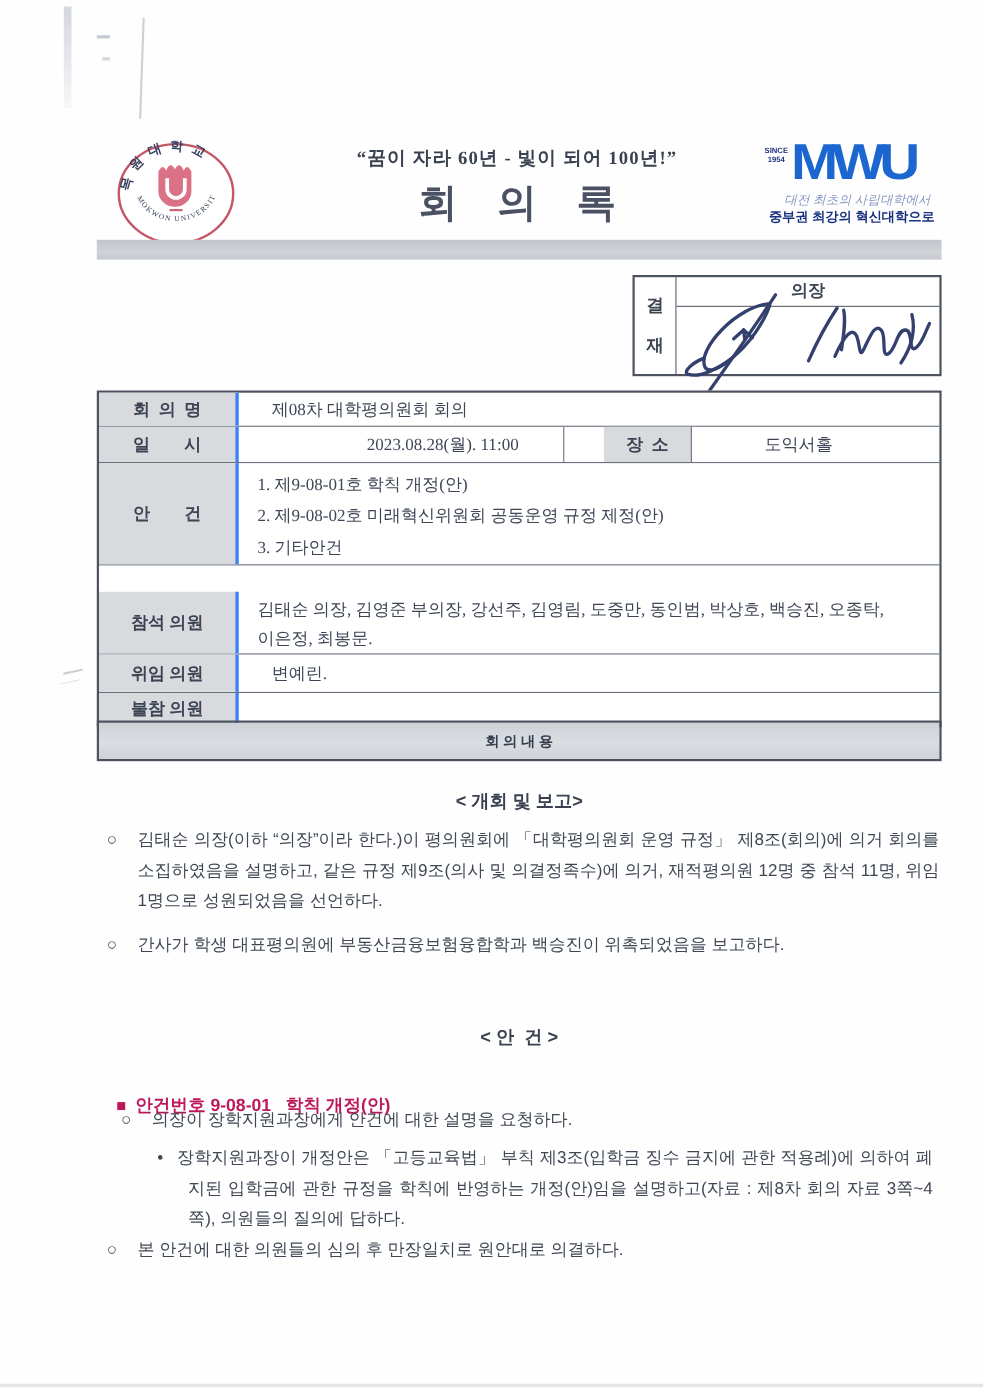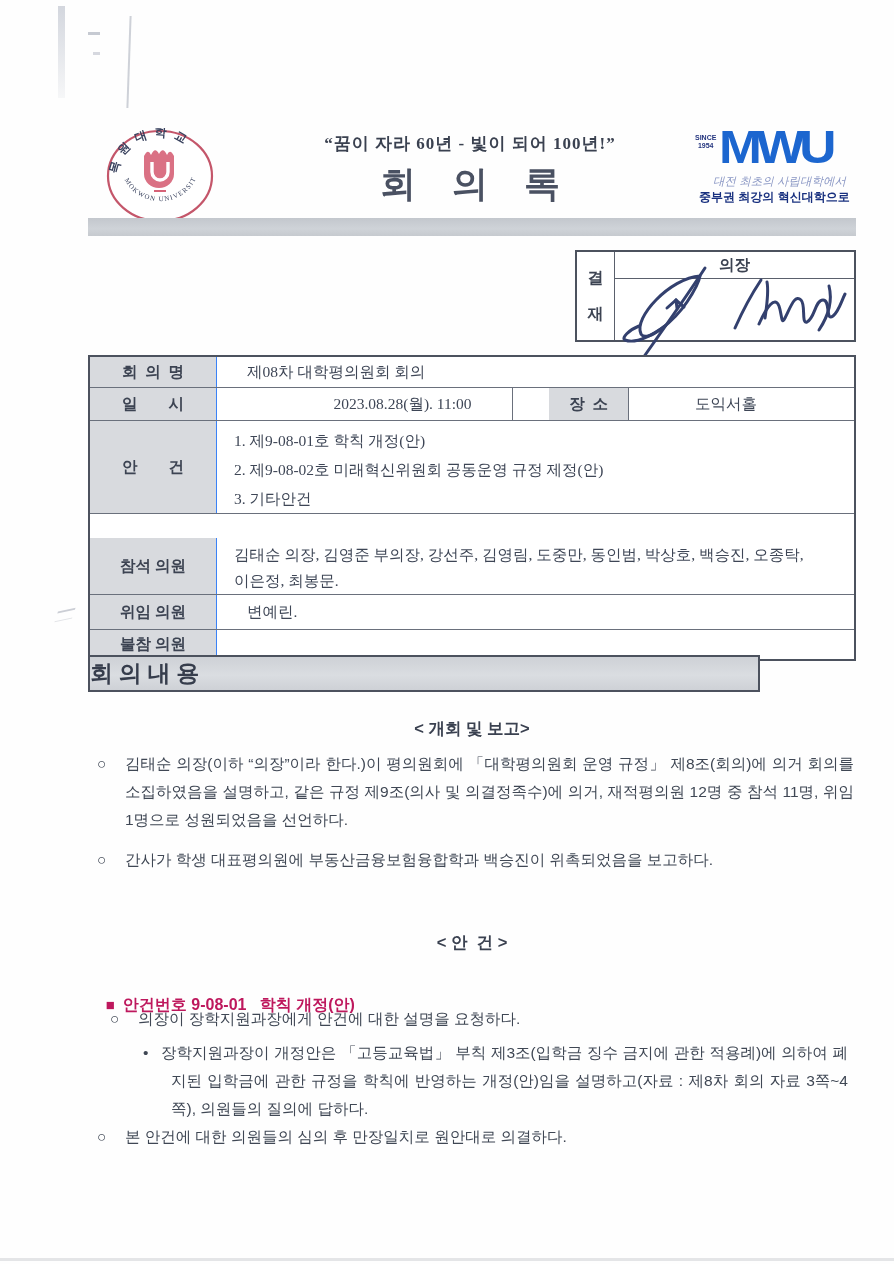--- a/index.html
+++ b/index.html
@@ -44,42 +44,42 @@
   .appr-head { height:27px; border-bottom:1px solid #5a606c; text-align:center; line-height:26px;
                font-size:15.5px; font-weight:600; color:#3c4352; }
   .appr-sig { flex:1; }
   .sig-svg { position:absolute; pointer-events:none; }
 
   
   .info-table { position:absolute; left:88px; top:355px; width:768px; border:2px solid #4c525e; background:#fff;
                 font-size:15.5px; color:#3e4656; }
   .itr { display:flex; border-bottom:1px solid #6a707c; }
   .itr:last-child { border-bottom:none; }
-  .cell-label { width:127px; background:#d8dade; border-right:1px solid #3b82f6;
+  .cell-label { width:127px; background:#d8dade; border-right:3px solid #3b82f6;
                 display:flex; align-items:center; justify-content:center;
                 font-weight:600; color:#3c4352; white-space:pre; flex-shrink:0; }
   .cell-value { flex:1; display:flex; align-items:center; padding-left:30px; }
   .r-name { height:31px; }
   .r-when { height:33px;gap:36px; }
   .r-agenda { height:93px; }
   .r-att  { height:57px;margin-top:24px; }
   .r-proxy{ height:35px; }
   .r-abs  { height:29px; }
   .cell-date { width:260px; border-right:1px solid #6a707c; display:flex; align-items:center; justify-content:center;padding-left:40px; }
   .cell-place-label { width:80px; background:#d8dade; border-right:1px solid #6a707c;
                       display:flex; align-items:center; justify-content:center; font-weight:600; color:#3c4352; white-space:pre; }
   .cell-agenda { flex:1; padding:4px 0 0 17px; display:flex; flex-direction:column; justify-content:center; }
   .cell-agenda div { line-height:29px; }
   .cell-att { flex:1; padding:3px 0 0 17px; display:flex; flex-direction:column; justify-content:center; }
   .cell-att div { line-height:26px; }
 
   
-  .content-band { position:absolute; left:88px; top:655px; width:672px; height:37px;
+  .content-band { position:absolute; left:88px; top:655px; width:768px; height:37px;
                   border:2px solid #4c525e; background:linear-gradient(180deg,#ced1d6,#dadde1 55%,#ced1d6);
-                  text-align:left; line-height:34px; font-size:23px; font-weight:700;
+                  text-align:center; line-height:34px; font-size:13px; font-weight:700;
                   color:#363d4c; white-space:pre; }
 
   
   .sect-title { position:absolute; left:88px; width:768px; text-align:center;
                 font-family:"Liberation Sans","DejaVu Sans",sans-serif;
                 font-size:16.5px; font-weight:700; color:#3a4150; white-space:pre; }
   .sect1 { top:718px; }
   .sect2 { top:932px; }
   .agenda-head { position:absolute; left:88px; top:977px; font-family:"Liberation Sans","DejaVu Sans",sans-serif;
                  font-size:16px; font-weight:700; color:#be185d; white-space:pre; }

